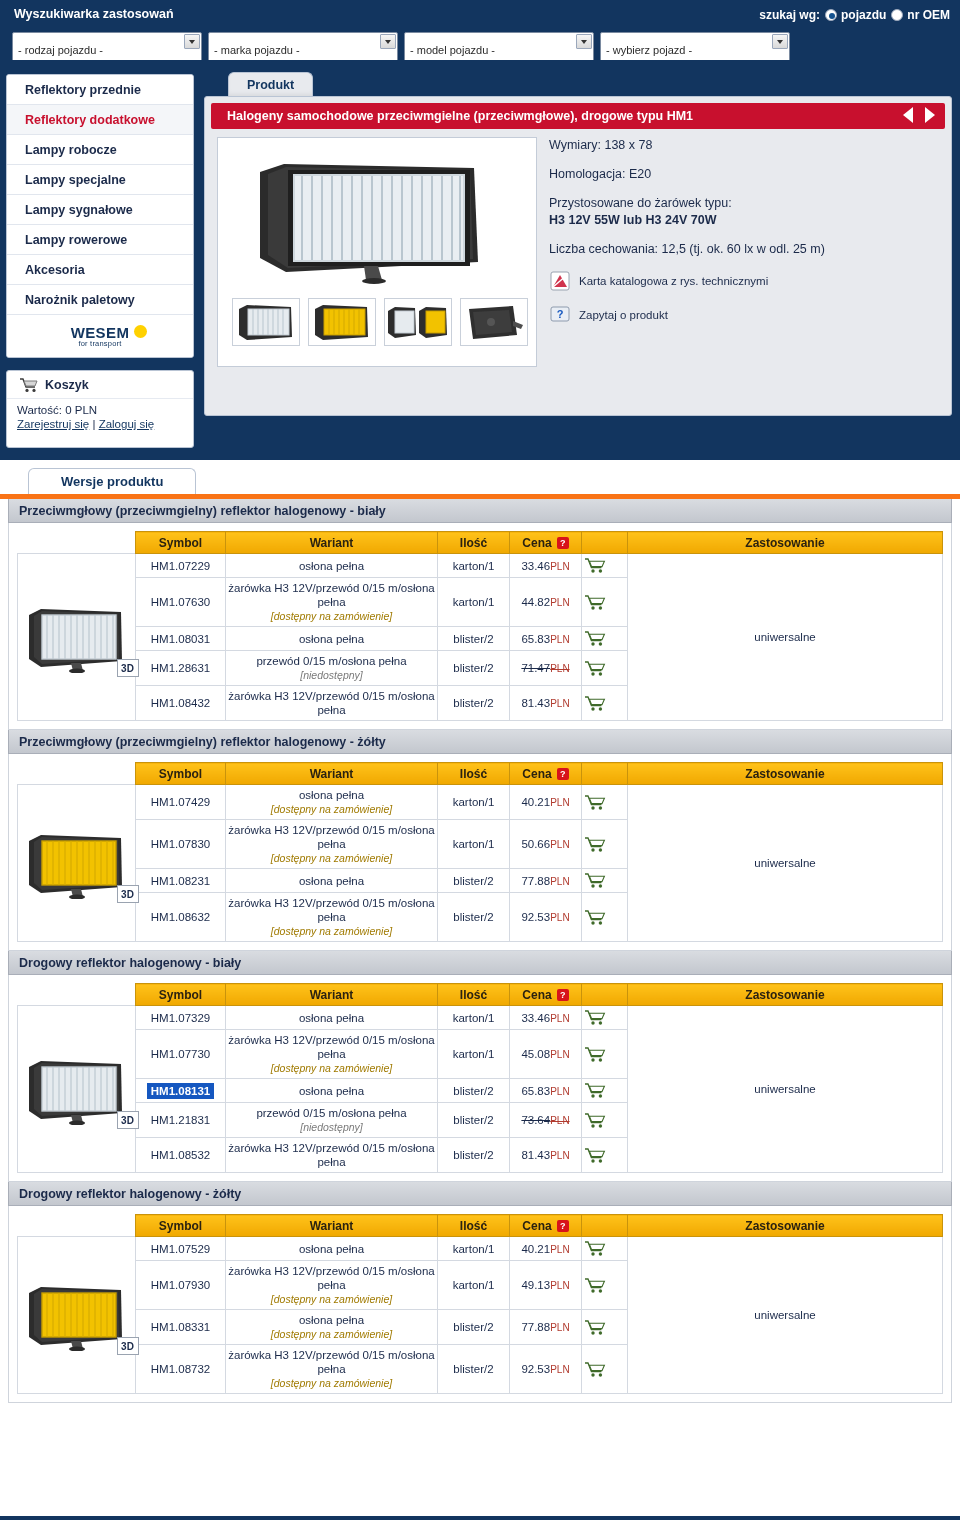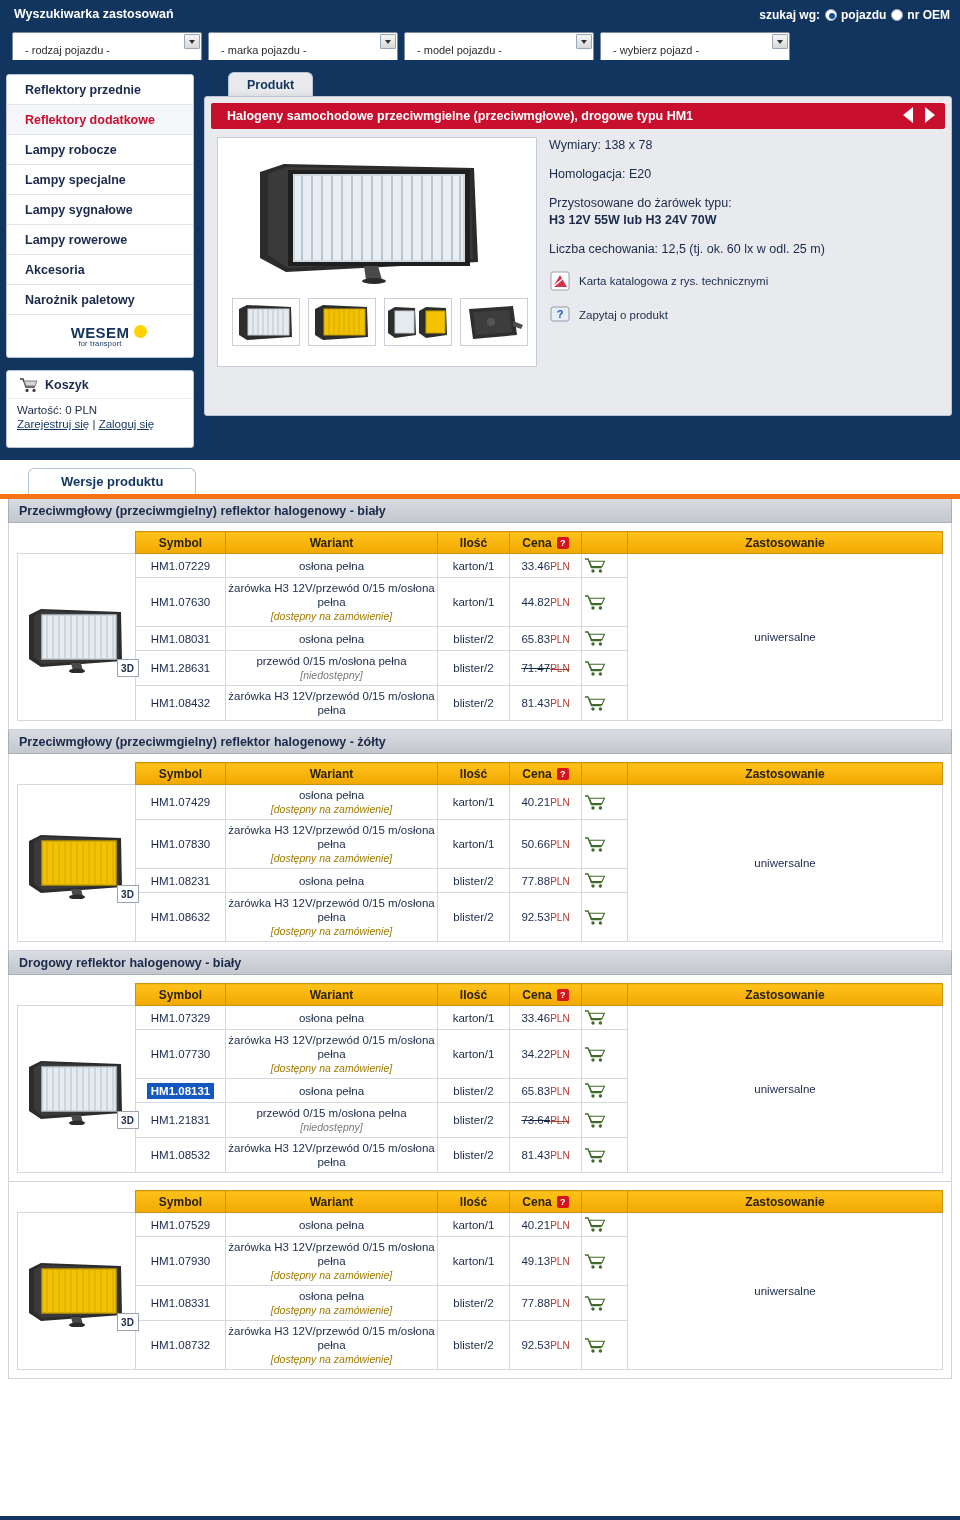--- a/index.html
+++ b/index.html
@@ -41,21 +41,21 @@
     width:6px; height:6px; border-radius:50%; background:#14528f;
   }
   .radio-opt { display:flex; align-items:center; gap:4px; font-weight:bold; }
   .selects {
     position:absolute; left:12px; top:32px; display:flex; gap:6px;
   }
   .sel {
     width:190px; height:35px; background:#ffffff;
     border:1px solid #7a8aa0; border-radius:2px;
     font-size:11px; color:#2b2b2b;
-    display:flex; align-items:center; padding-left:12px; position:relative;
+    display:flex; align-items:center; padding-left:5px; position:relative;
   }
   .sel .arrow {
     position:absolute; right:1px; top:1px; width:16px; height:15px;
     background:linear-gradient(#f6f6f6,#d9d9d9);
     border:1px solid #9aa7bb; border-radius:1px;
     display:flex; align-items:center; justify-content:center;
   }
   .sel .arrow::after {
     content:""; width:0; height:0;
     border-left:3.5px solid transparent; border-right:3.5px solid transparent;
@@ -766,21 +766,21 @@
 </svg>
                   </td>
                   <td rowspan="5"><span>uniwersalne</span></td>
                 </tr>
                 <tr>
                   <td class="symbol"><span>HM1.07730</span></td>
                   <td>
                     <div class="variant"><span>żarówka H3 12V/przewód 0/15 m/osłona pełna</span><span class="note">[dostępny na zamówienie]</span></div>
                   </td>
                   <td><span>karton/1</span></td>
-                  <td><span class="">34.22</span><span class="pln ">PLN</span></td>
+                  <td><span class="">45.08</span><span class="pln ">PLN</span></td>
                   <td class="cart-cell">
                     <svg width="22" height="17" viewBox="0 0 22 17">
   <path d="M1 2h3l3.4 8.6h10" stroke="#3f6a2a" stroke-width="1.3" fill="none"></path>
   <path d="M5.4 4.2h15l-2.4 5.4H7.6z" fill="#ffffff" stroke="#3f6a2a" stroke-width="1.1"></path>
   <circle cx="9" cy="14" r="1.7" fill="#3f6a2a"></circle>
   <circle cx="16.4" cy="14" r="1.7" fill="#3f6a2a"></circle>
 </svg>
                   </td>
                 </tr>
                 <tr>
@@ -829,20 +829,23 @@
   <circle cx="9" cy="14" r="1.7" fill="#3f6a2a"></circle>
   <circle cx="16.4" cy="14" r="1.7" fill="#3f6a2a"></circle>
 </svg>
                   </td>
                 </tr>
               </tbody>
             </table>
           </div>
         </div>
         <div class="grp">
+          <div class="grp-title">
+            <span>Drogowy reflektor halogenowy - żółty</span>
+          </div>
           <div class="grp-wrap">
             <table class="vt">
               <colgroup>
                 <col style="width:118px">
                 <col style="width:90px">
                 <col style="width:212px">
                 <col style="width:72px">
                 <col style="width:72px">
                 <col style="width:46px">
                 <col>

